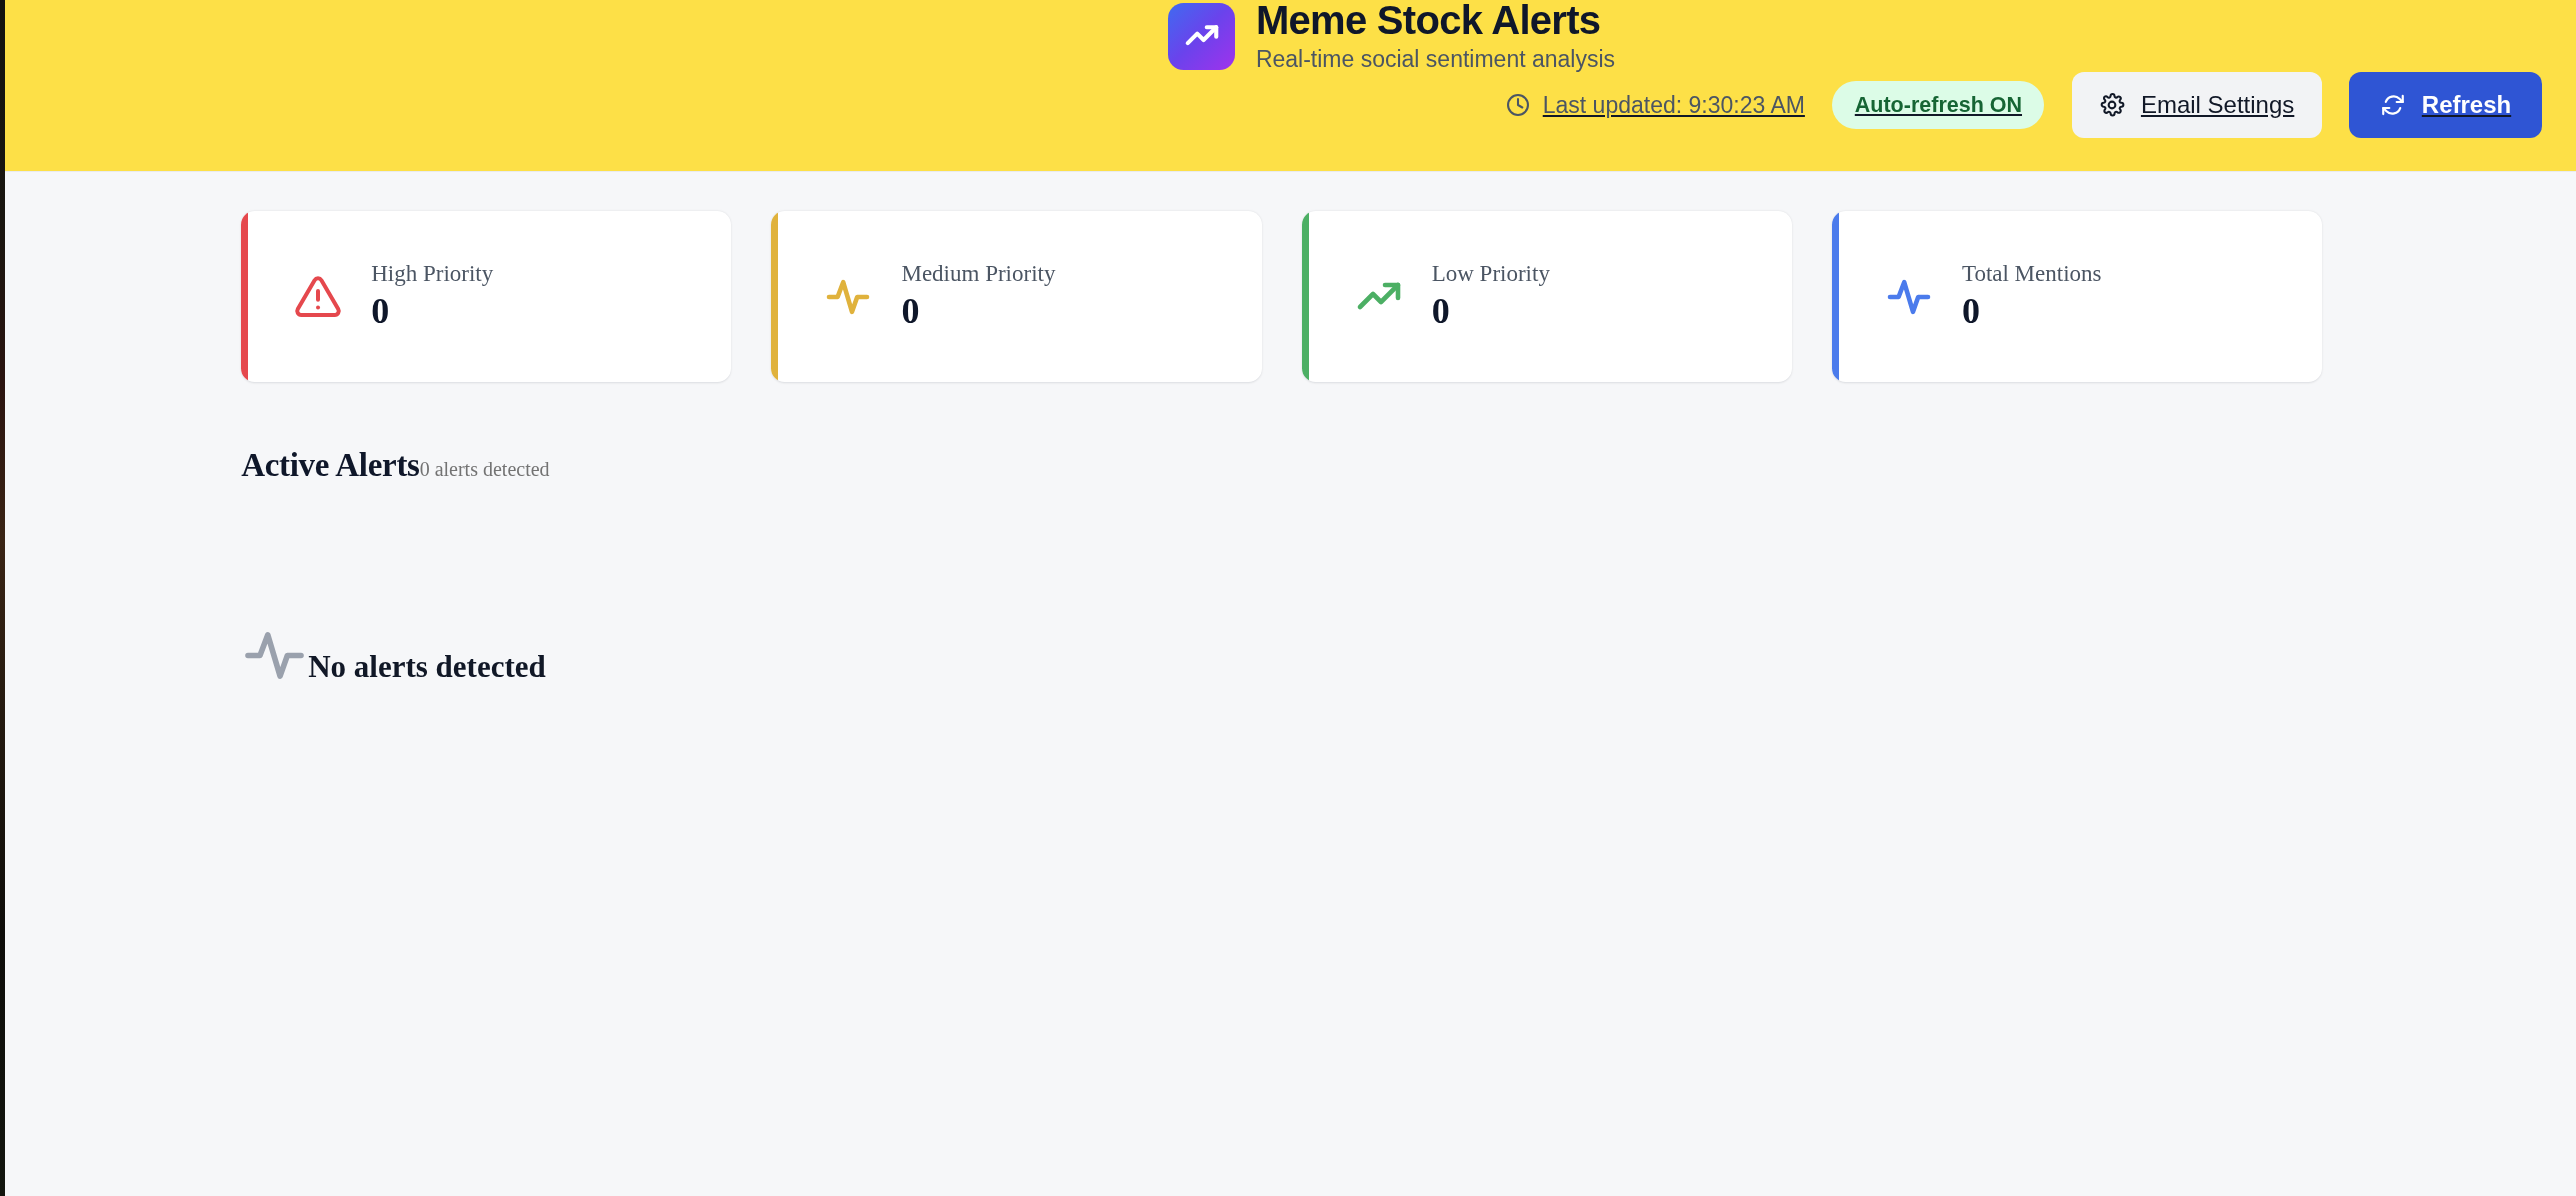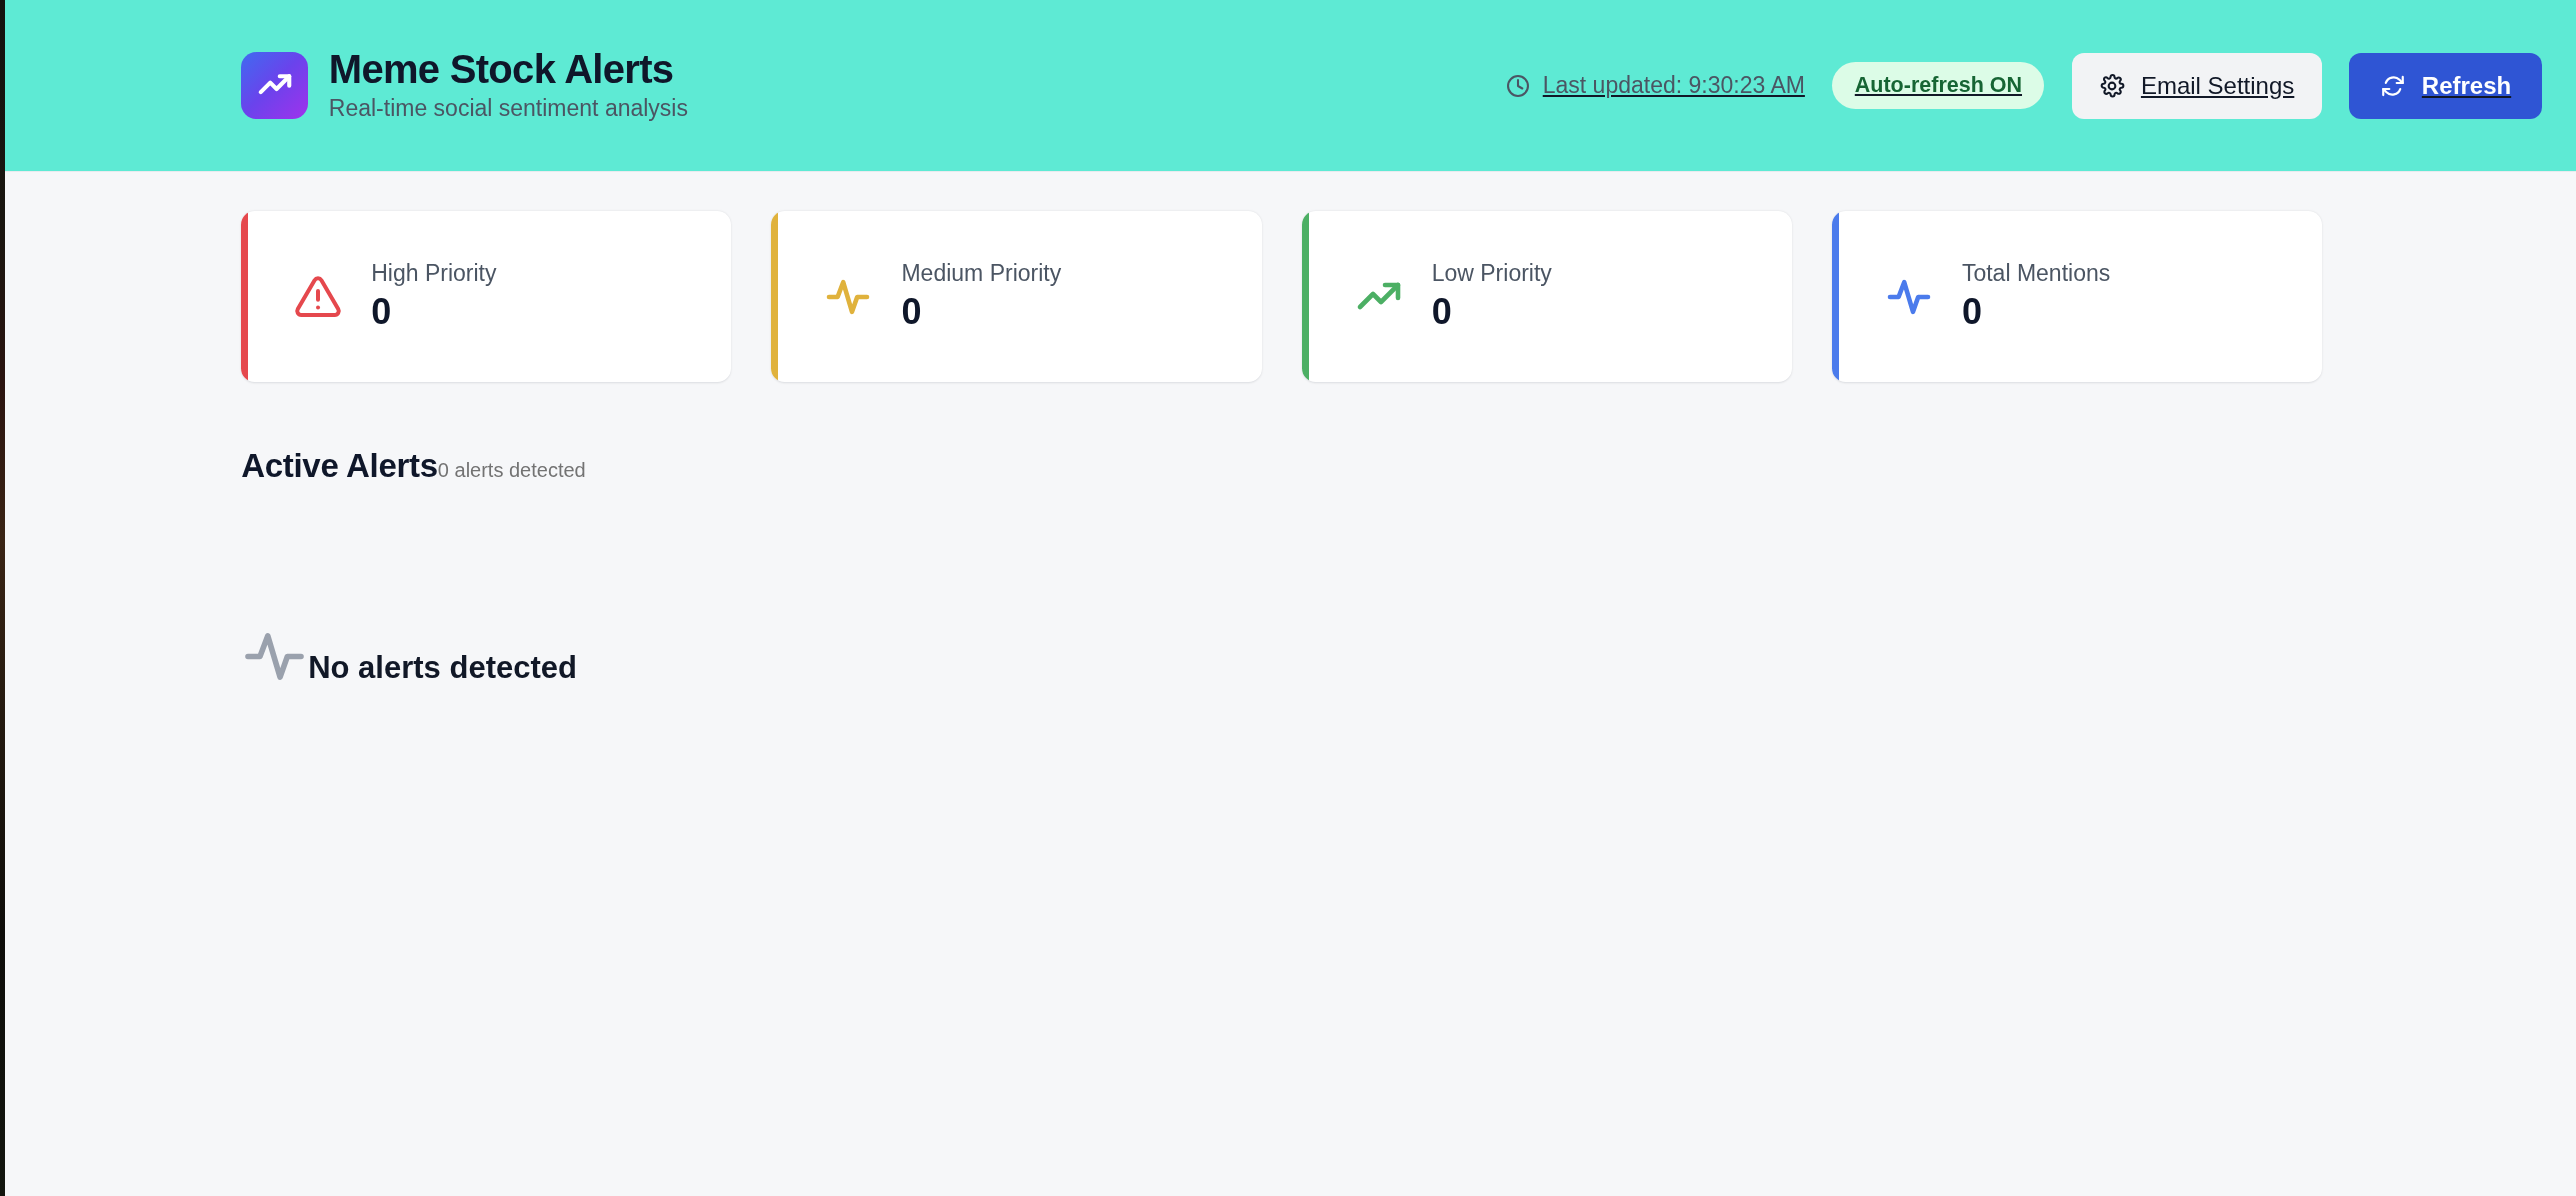--- a/index.html
+++ b/index.html
@@ -31,26 +31,27 @@
     position: absolute;
     left: 5.2px; top: 0;
     width: 2571px;
     height: 1197px;
     background: #f6f7f9;
   }
 
   
   .header {
     height: 172px;
-    background: #5eead4;
+    background: #fde047;
     border-bottom: 0.9px solid #e9ebef;
     display: flex;
     align-items: center;
     padding: 0 34px 0 236px;
     position: relative;
+    flex-direction: column;
   }
 
   .brand {
     display: flex;
     align-items: center;
     gap: 20.6px;
   }
 
   .logo-tile {
     width: 67px;
@@ -125,21 +126,21 @@
   }
 
   .btn-primary {
     background: #2f55d4;
     color: #ffffff;
     padding: 19px 31px;
     font-weight: 600;
   }
 
   
-  .content { padding: 39px 52px 0 236px; }
+  .content { padding: 39px 52px 0 236px; font-family: Liberation Serif, serif; }
 
   .stats-row {
     display: flex;
     gap: 40px;
     margin-right: 202px;
   }
 
   .stat-card {
     flex: 1 1 0;
     background: #ffffff;

